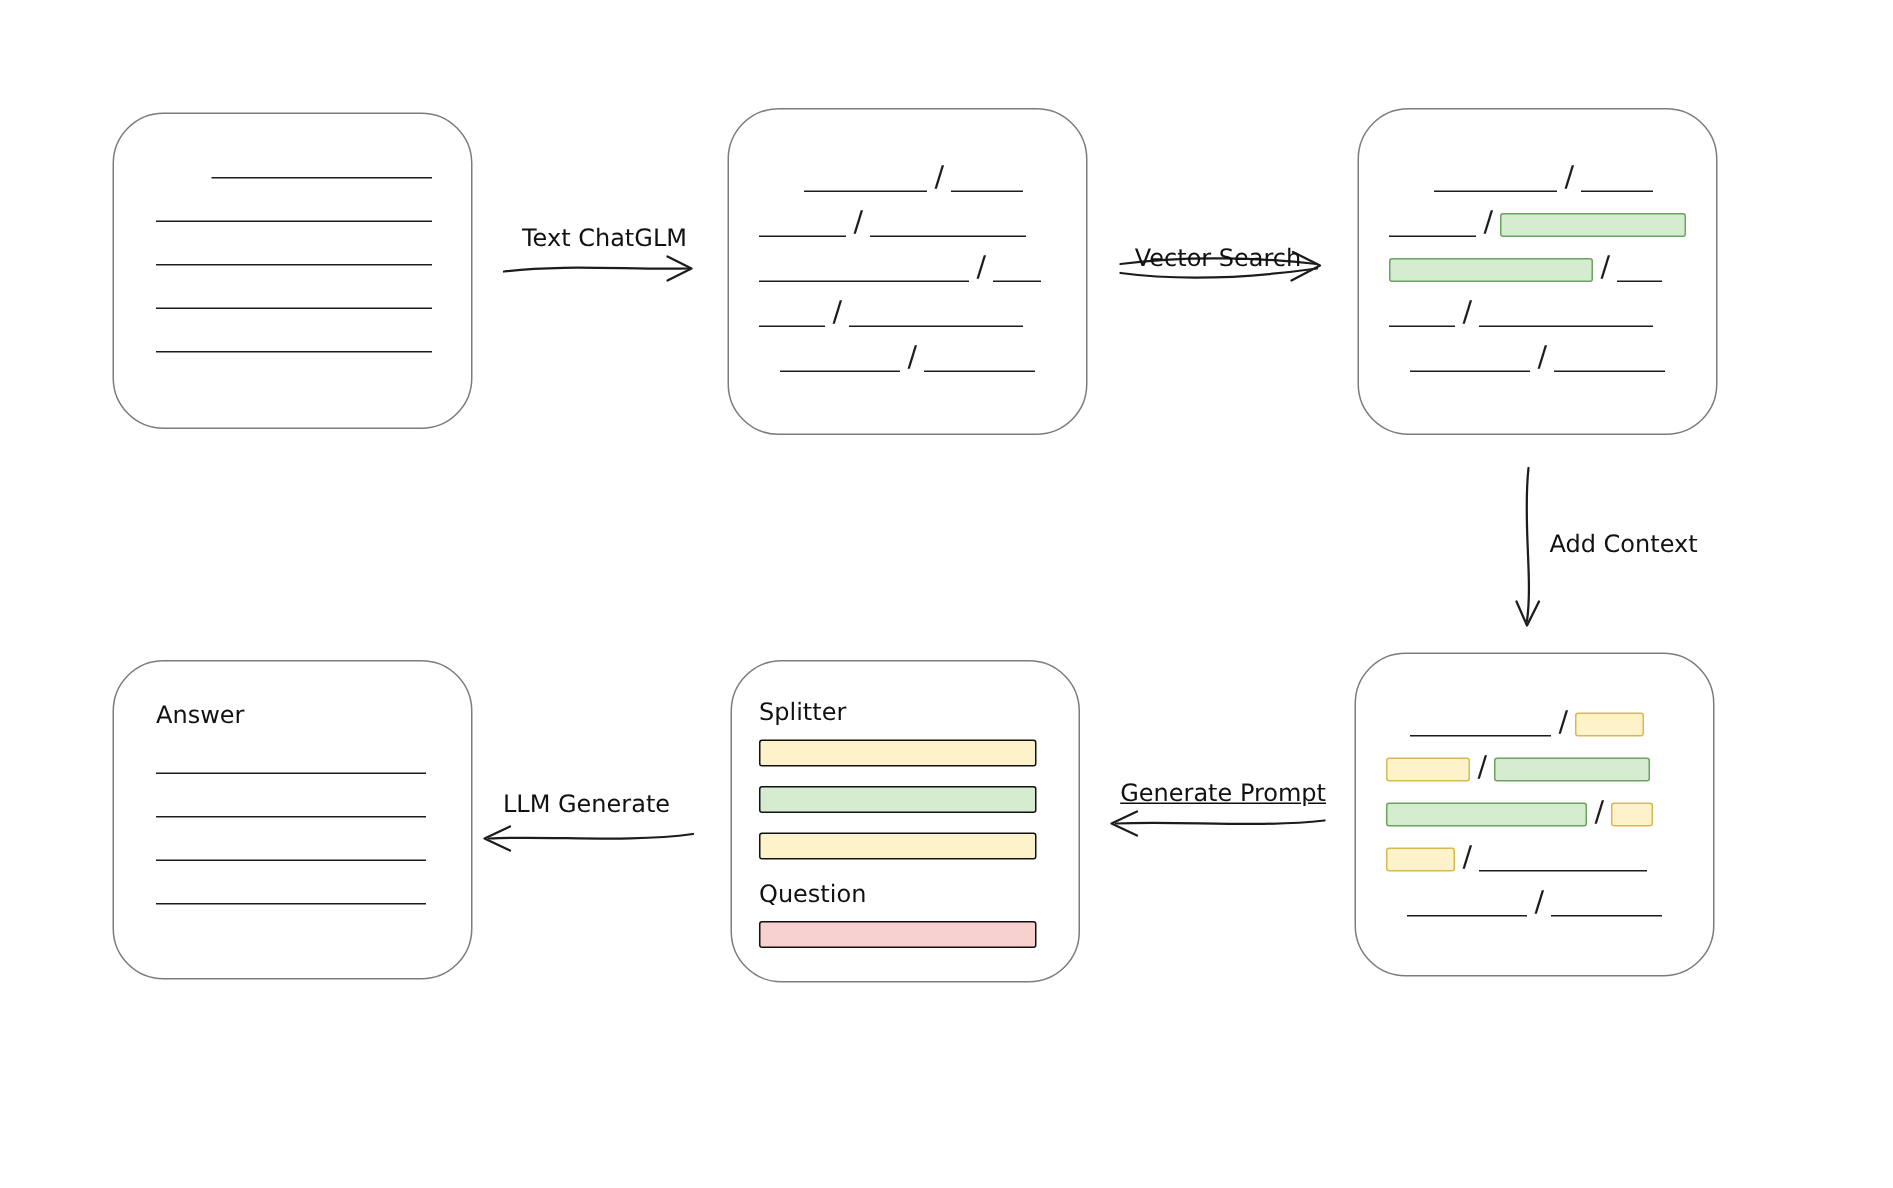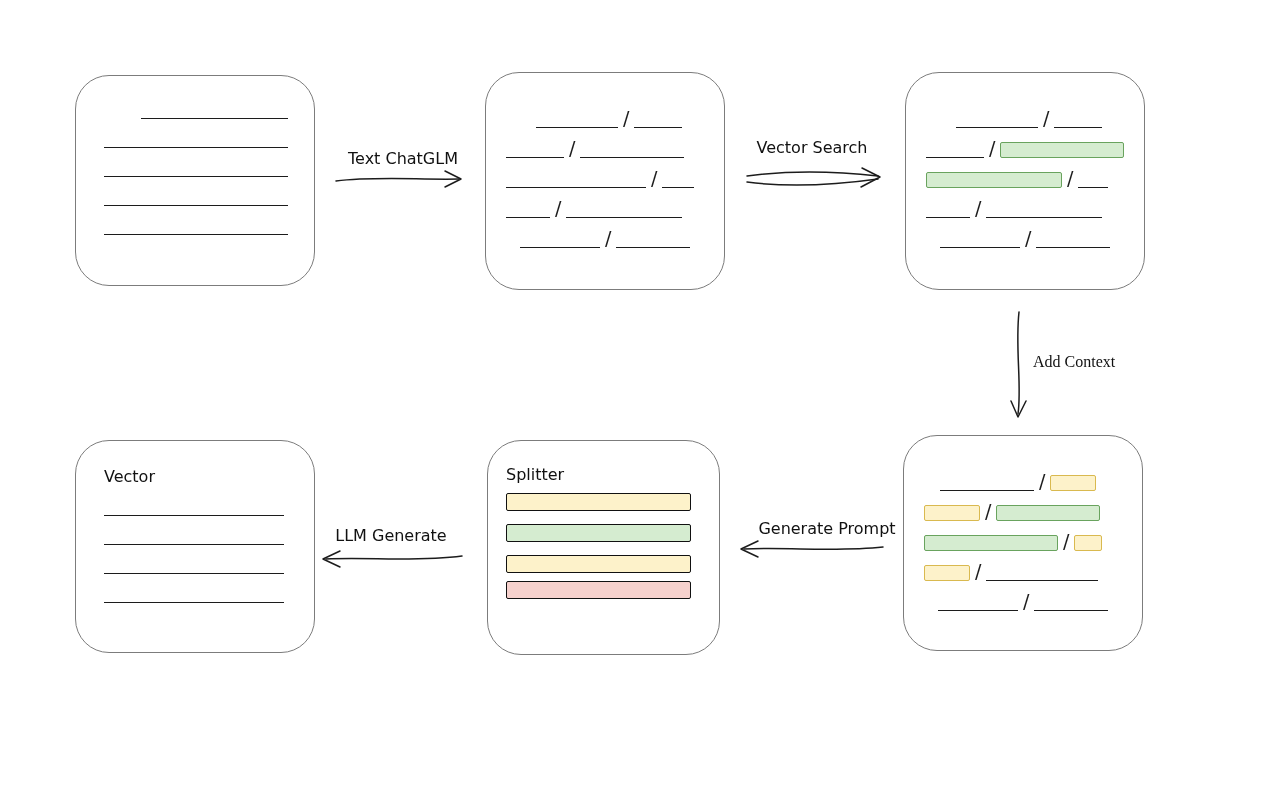--- a/index.html
+++ b/index.html
@@ -42,23 +42,23 @@
   .chip-red{background:var(--red-fill,#f6d1cd);border-color:var(--red-stroke,#c9695c);}
 
   .box-label{font-size:16px;height:20px;}
   .question-label{margin-top:13px;}
   .bar-stack{display:flex;flex-direction:column;gap:13px;margin-top:8px;}
   .bar{width:185px;height:18px;border:1px solid;border-radius:2px;box-sizing:border-box;}
   .answer-box .line-stack{margin-top:28px;}
 
   .arrow-label{position:absolute;font-size:16px;white-space:nowrap;}
   .lbl-text-splitter{left:340px;top:149px;width:126px;text-align:center;}
-  .lbl-vector-search{left:748px;top:138px;width:128px;text-align:center;}
-  .lbl-add-context{left:1033px;top:353px;font-family:Liberation Serif, serif;}
-  .lbl-generate-prompt{left:754px;top:519px;width:146px;text-align:center;}
+  .lbl-vector-search{left:748px;top:162px;width:128px;text-align:center;}
+  .lbl-add-context{left:1033px;top:353px;}
+  .lbl-generate-prompt{left:738px;top:519px;width:146px;text-align:right;text-decoration:underline;}
   .lbl-llm-response{left:330px;top:526px;width:122px;text-align:center;}
 
   .caption{position:absolute;left:760px;top:686px;width:440px;font-size:17px;text-align:center;}
 </style>
 </head>
 <body>
 
 <div class="canvas">
 
   <svg class="arrows" width="1262" height="792" viewBox="0 0 1262 792">
@@ -185,27 +185,28 @@
       </div>
   </div>
 
   <div class="box prompt-box">
     <div class="box-label">Splitter</div>
     <div class="bar-stack">
         <div class="bar chip-yellow"></div>
         <div class="bar chip-green"></div>
         <div class="bar chip-yellow"></div>
       </div>
+    <div class="box-label question-label">Question</div>
     <div class="bar-stack">
         <div class="bar chip-red"></div>
       </div>
   </div>
 
   <div class="box answer-box">
-    <div class="box-label">Vector</div>
+    <div class="box-label">Answer</div>
     <div class="line-stack">
         <div class="plain-line" style="width: 180px;"></div>
         <div class="plain-line" style="width: 180px;"></div>
         <div class="plain-line" style="width: 180px;"></div>
         <div class="plain-line" style="width: 180px;"></div>
       </div>
   </div>
 
   <div class="arrow-label lbl-text-splitter">Text ChatGLM</div>
   <div class="arrow-label lbl-vector-search">Vector Search</div>

